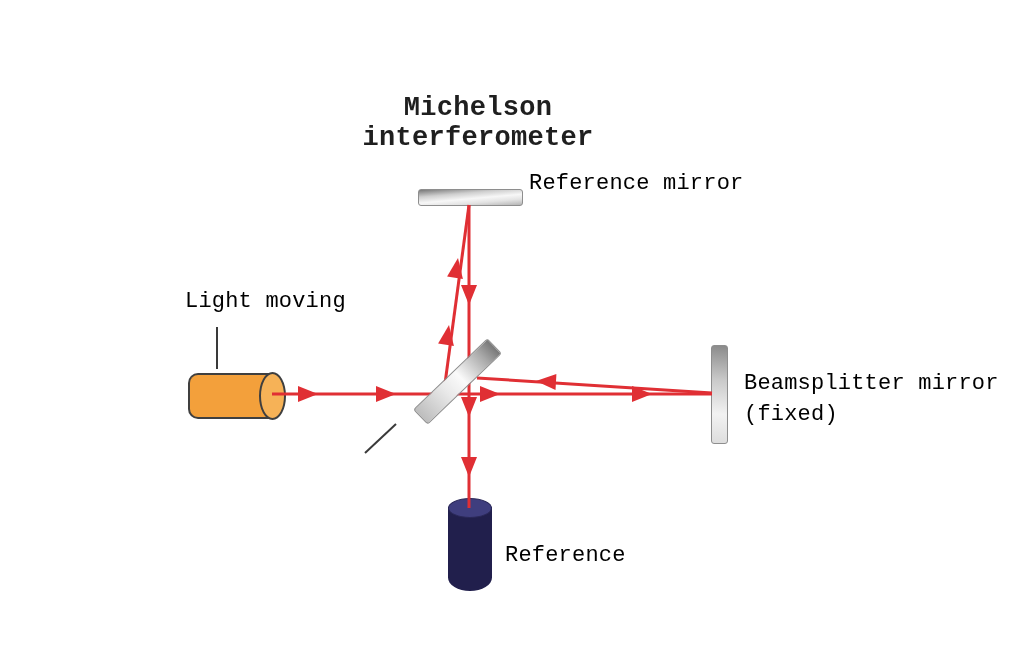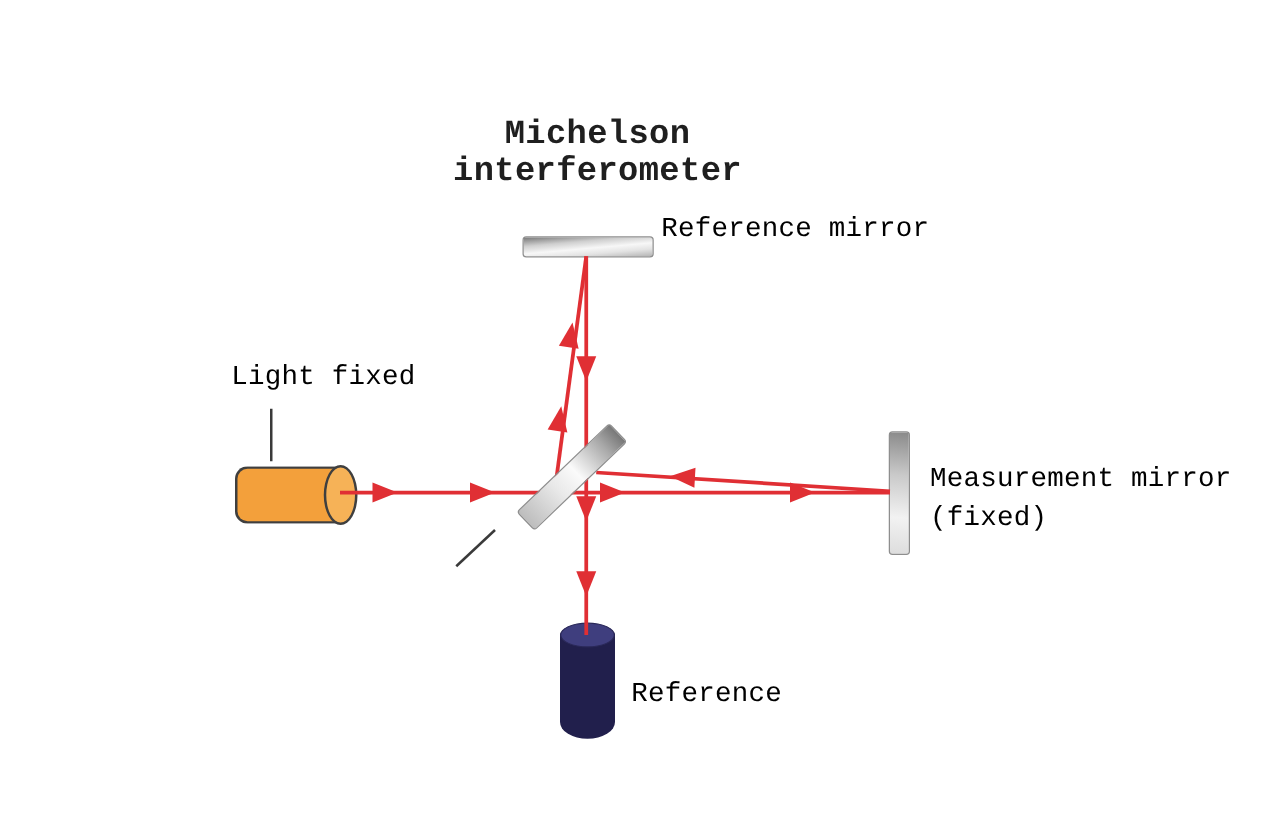--- a/index.html
+++ b/index.html
@@ -141,27 +141,27 @@
     <polygon points="500,394 480,386 480,402" fill="#e02f34"></polygon>
     <polygon points="652,394 632,386 632,402" fill="#e02f34"></polygon>
     <polygon points="536,381 556.4,374.1 555.5,390.1" fill="#e02f34"></polygon>
     <polygon points="458,258 462.9,278.9 447.1,276.6" fill="#e02f34"></polygon>
     <polygon points="449,325 453.9,345.9 438.1,343.6" fill="#e02f34"></polygon>
     <polygon points="469,305 461,285 477,285" fill="#e02f34"></polygon>
     <polygon points="469,417 461,397 477,397" fill="#e02f34"></polygon>
     <polygon points="469,477 461,457 477,457" fill="#e02f34"></polygon>
   </svg>
 
-  <div class="abs label" id="label-light-source">Light fixed</div>
+  <div class="abs label" id="label-light-source">Light moving</div>
 
 
   <div class="abs label" id="label-ref-mirror">
     <div>Reference mirror</div>
   </div>
 
   <div class="abs label" id="label-meas-mirror">
-    <div>Measurement mirror</div>
+    <div>Beamsplitter mirror</div>
     <div>(fixed)</div>
   </div>
 
   <div class="abs label" id="label-detector">Reference</div>
 
 </div>
 
 </body></html>

